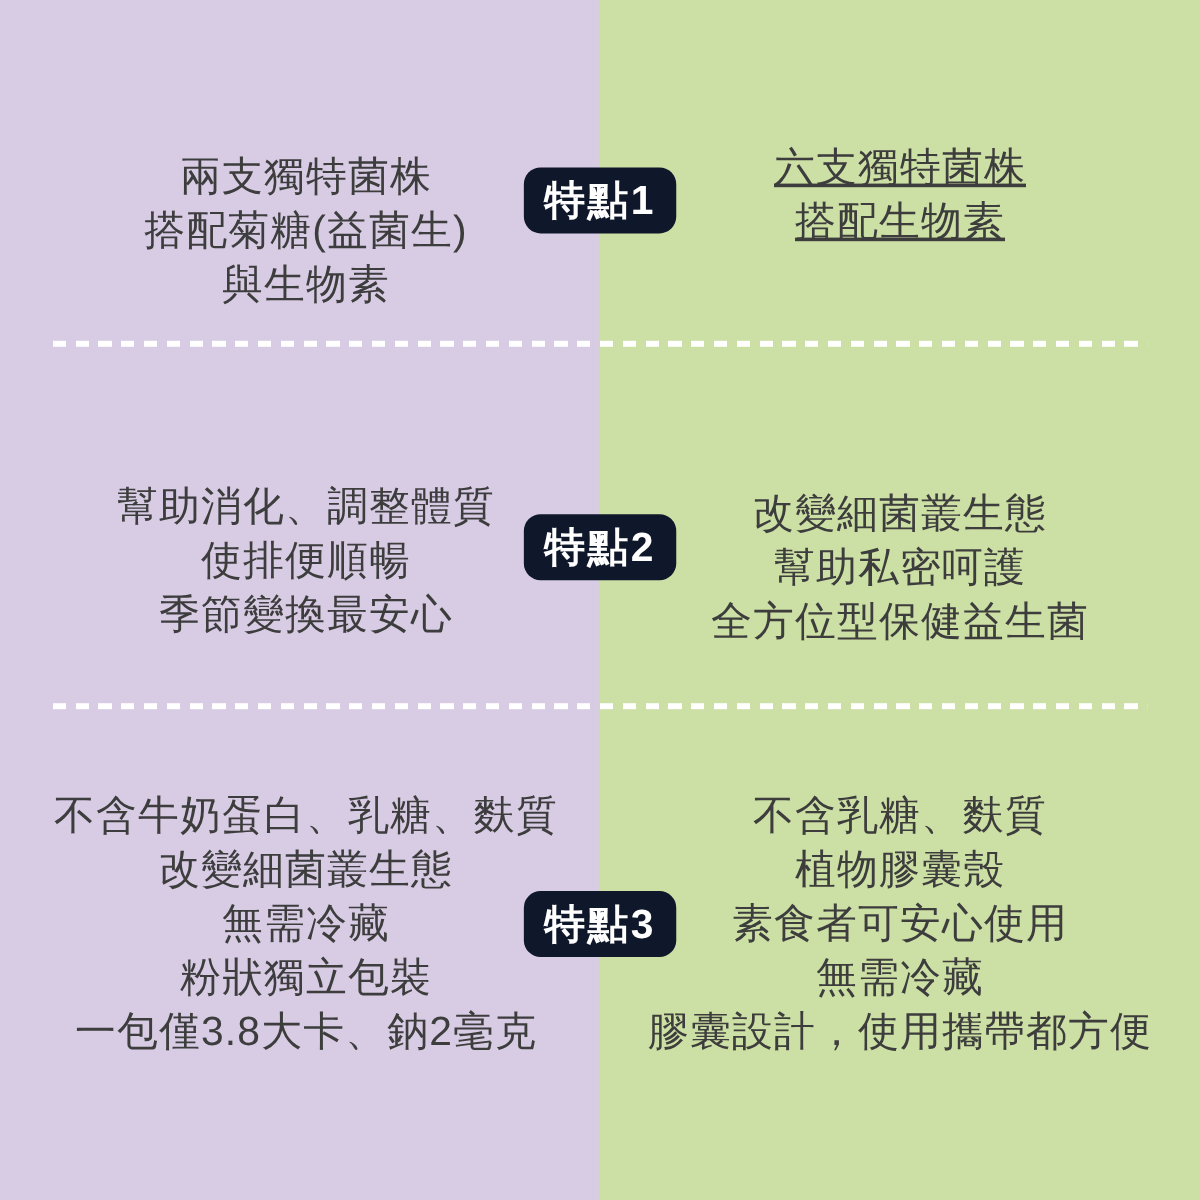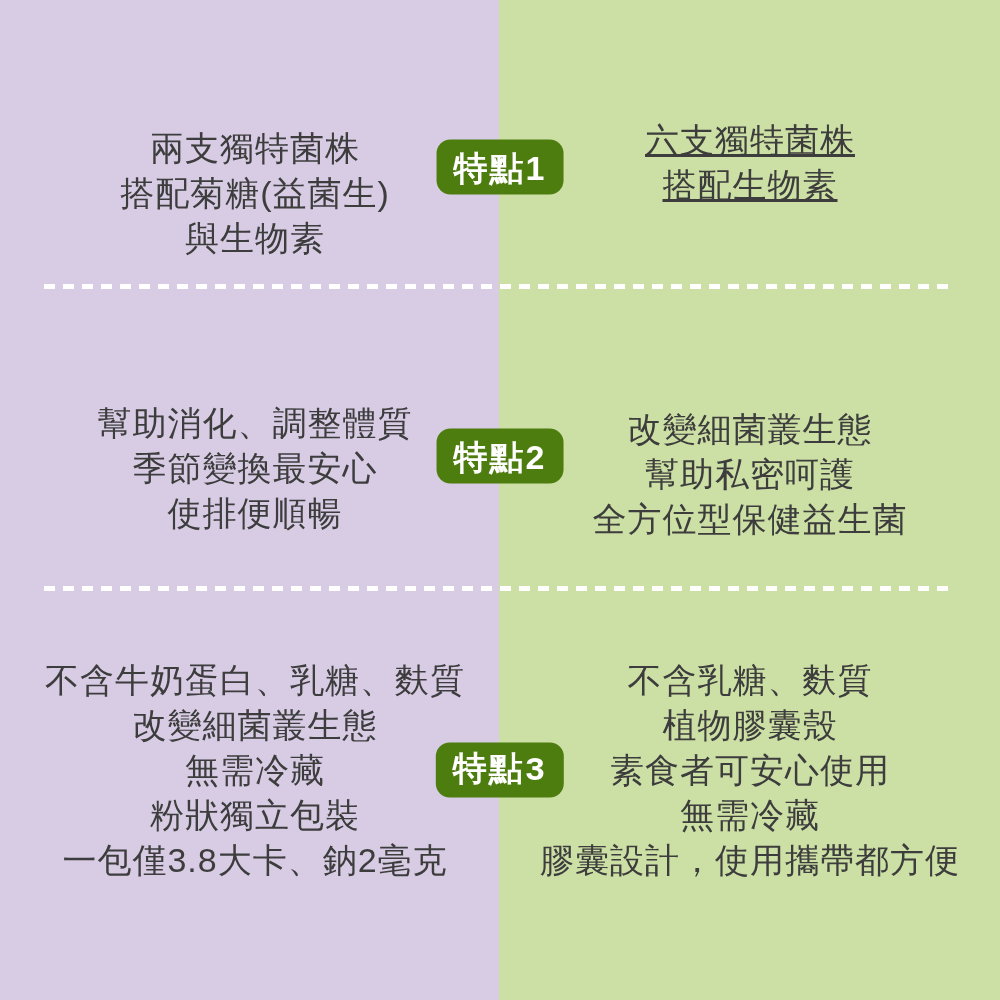--- a/index.html
+++ b/index.html
@@ -36,33 +36,33 @@
   .text-block.r1 { left: 750px; top: 163px; text-decoration: underline; }
   .text-block.l2 { left: 255px; top: 438px; margin-top: 30px; }
   .text-block.r2 { left: 750px; top: 438px; margin-top: 36px; }
   .text-block.l3 { left: 255px; top: 770px; }
   .text-block.r3 { left: 750px; top: 770px; }
 
   .badge {
     position: absolute;
     left: 500px;
     transform: translate(-50%, -50%);
-    background: #4d7c0f;
+    background: #0f172a;
     color: #ffffff;
     font-size: 34px;
     font-weight: bold;
     line-height: 1;
     padding: 11px 17px 10px 17px;
     border-radius: 14px;
     white-space: nowrap;
     letter-spacing: 2px;
   }
   .badge.b1 { top: 167px; }
   .badge.b2 { top: 456px; }
-  .badge.b3 { top: 770px; font-family: Liberation Mono, monospace; }
+  .badge.b3 { top: 770px; }
 
   .divider {
     position: absolute;
     left: 44px;
     width: 912px;
     height: 5px;
     background: repeating-linear-gradient(90deg,
       #ffffff 0px, #ffffff 11px,
       rgba(255,255,255,0) 11px, rgba(255,255,255,0) 19px);
   }
@@ -85,22 +85,22 @@
   <div class="text-block r1">
     <div>六支獨特菌株</div>
     <div>搭配生物素</div>
   </div>
   <div class="badge b1">特點1</div>
 
   <div class="divider d1"></div>
 
   <div class="text-block l2">
     <div>幫助消化、調整體質</div>
+    <div>使排便順暢</div>
     <div>季節變換最安心</div>
-    <div>使排便順暢</div>
   </div>
   <div class="text-block r2">
     <div>改變細菌叢生態</div>
     <div>幫助私密呵護</div>
     <div>全方位型保健益生菌</div>
   </div>
   <div class="badge b2">特點2</div>
 
   <div class="divider d2"></div>
 

